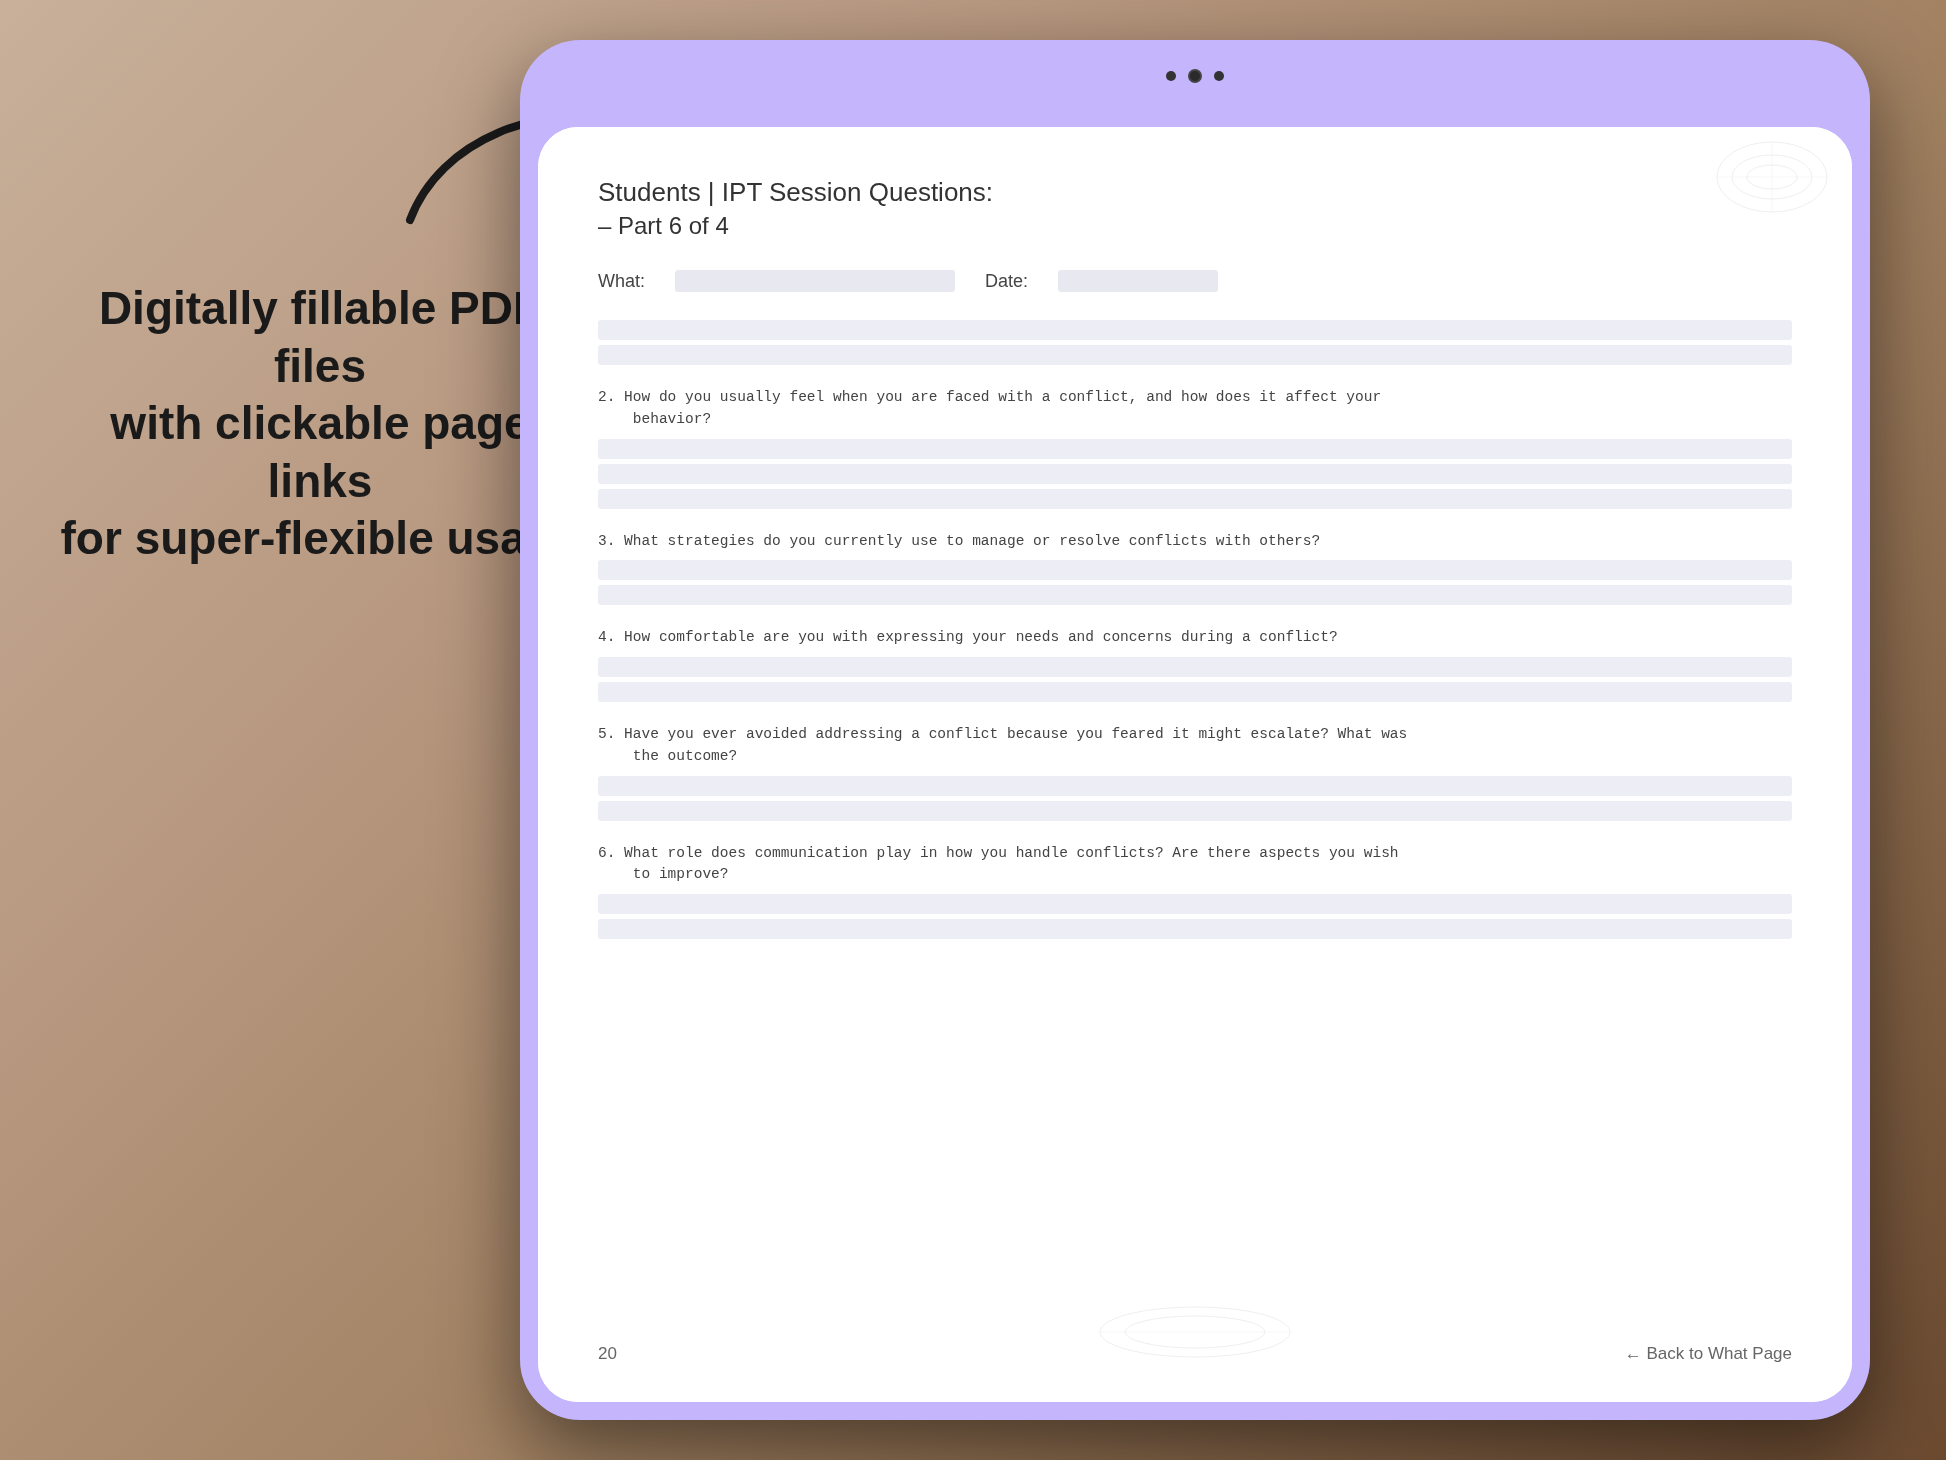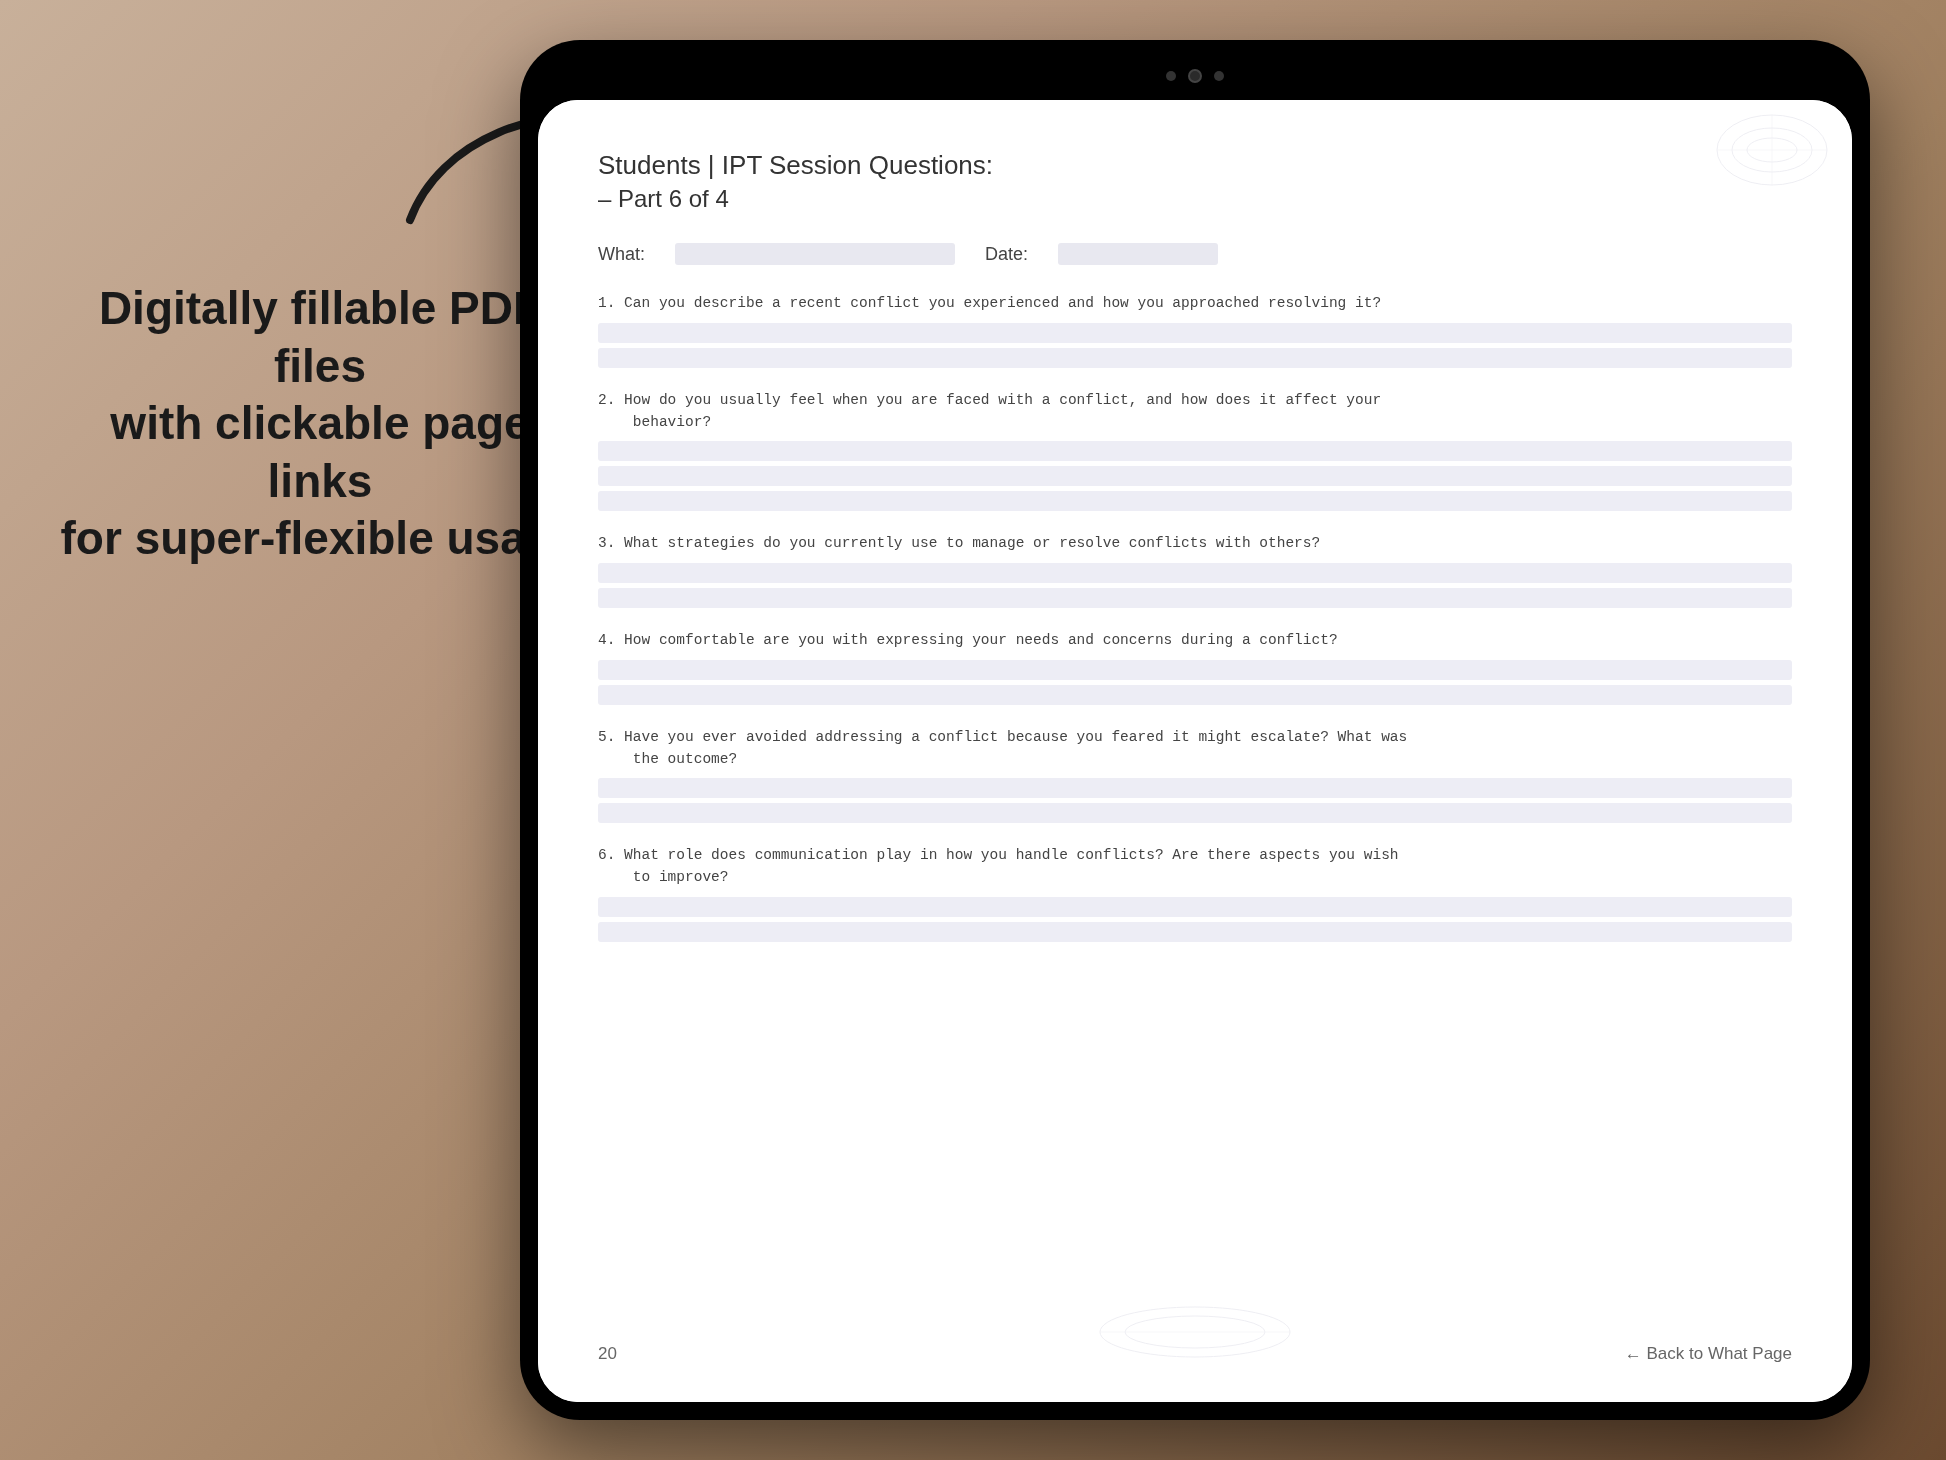--- a/index.html
+++ b/index.html
@@ -47,27 +47,28 @@
       text-align: center;
     }
 
     
     .tablet {
       position: absolute;
       top: 40px;
       left: 520px;
       width: 1350px;
       height: 1380px;
-      background: #000000;
+      background: #c4b5fd;
       border-radius: 60px;
       box-shadow: 0 30px 80px rgba(0,0,0,0.5);
       display: flex;
       flex-direction: column;
       align-items: center;
       padding: 18px;
+      gap: 27px;
     }
 
     
     .tablet-camera-bar {
       width: 100%;
       display: flex;
       justify-content: center;
       align-items: center;
       height: 36px;
       gap: 12px;
@@ -265,21 +266,20 @@
       <div class="pdf-subtitle">– Part 6 of 4</div>
 
       <div class="pdf-fields-row">
         <span class="pdf-field-label">What:</span>
         <div class="pdf-field-input pdf-field-name"></div>
         <span class="pdf-field-label">Date:</span>
         <div class="pdf-field-input pdf-field-date"></div>
       </div>
 
       <div class="pdf-question">
-        <div class="pdf-question-text">1. Can you describe a recent conflict you experienced and how you approached resolving it?</div>
         <div class="pdf-answer-lines">
           <div class="pdf-answer-line"></div>
           <div class="pdf-answer-line"></div>
         </div>
       </div>
 
       <div class="pdf-question">
         <div class="pdf-question-text">2. How do you usually feel when you are faced with a conflict, and how does it affect your<br>&nbsp;&nbsp;&nbsp;&nbsp;behavior?</div>
         <div class="pdf-answer-lines">
           <div class="pdf-answer-line"></div>

